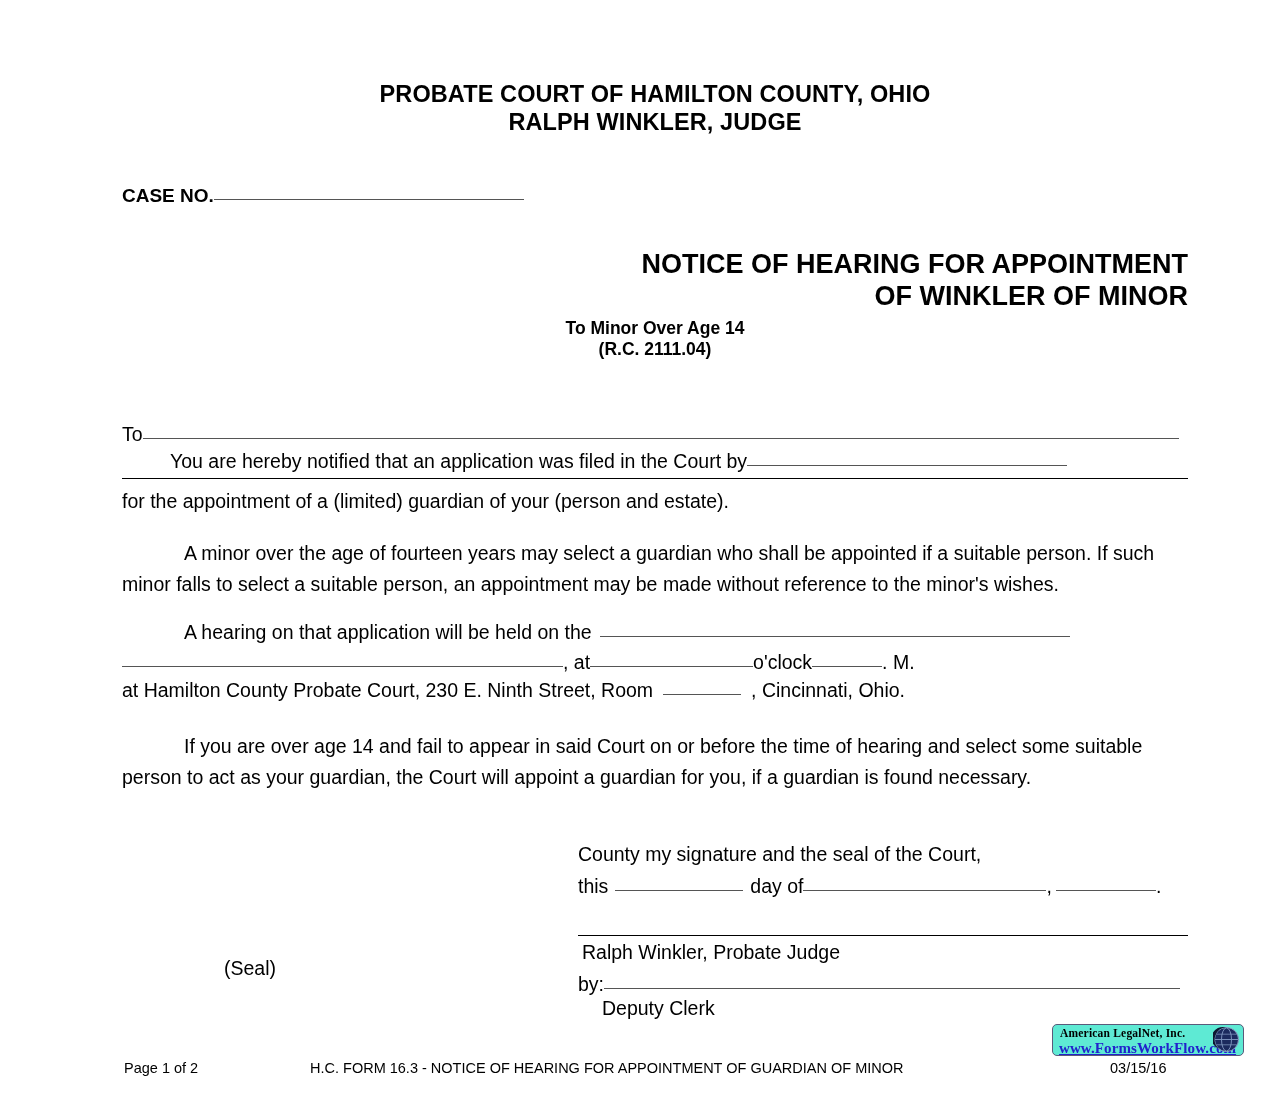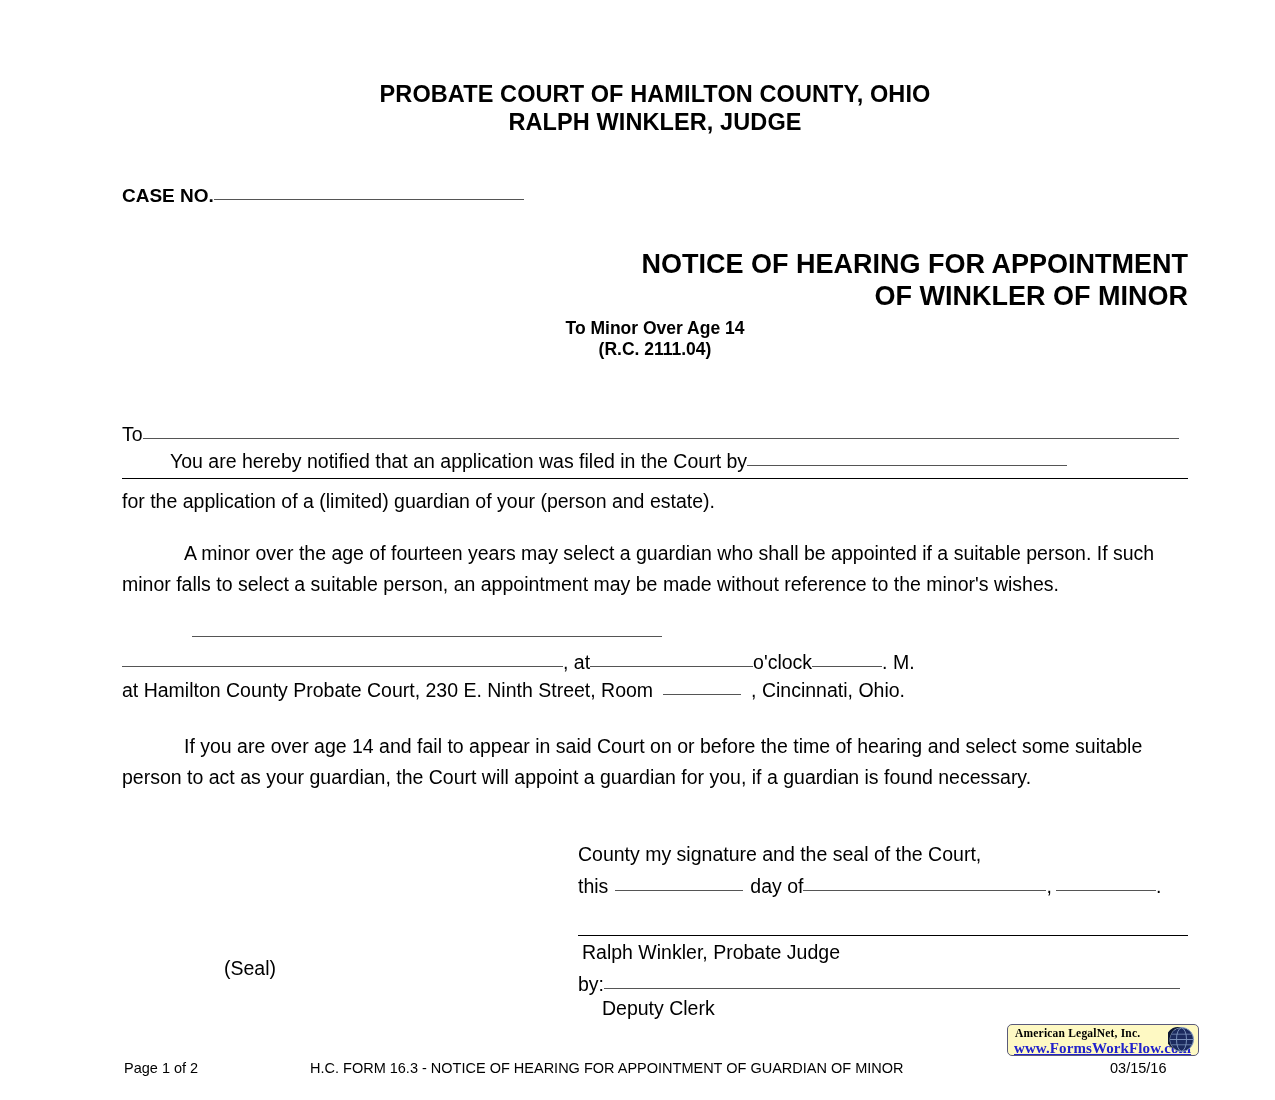--- a/index.html
+++ b/index.html
@@ -116,27 +116,27 @@
     font-size: 14.5px;
     white-space: nowrap;
   }
   #footer-page { left: 124px; }
   #footer-title { left: 310px; }
   #footer-date { left: 1110px; }
 
   
   #aln-box {
     position: absolute;
-    left: 1007px;
+    left: 1052px;
     top: 1024px;
     width: 190px;
     height: 30px;
     border: 1px solid #5a5a7a;
     border-radius: 5px;
-    background: #fef9c3;
+    background: #5eead4;
     overflow: hidden;
   }
   #aln-name {
     position: absolute;
     left: 7px; top: 2px;
     font-family: "Liberation Serif", serif;
     font-weight: bold;
     font-size: 11.5px;
     color: #000000;
     letter-spacing: 0.2px;
@@ -189,29 +189,29 @@
   </div>
 
 
   <div class="body-line" style="left:108px; top:432px;margin-top:17px;">
     <span class="indent"></span><span>You are hereby notified that an application was filed in the Court by</span><span class="rule" style="width:320px;"></span>
   </div>
 
   <div class="longrule" style="left:122px; top:478px; width:1066px;"></div>
 
   <div class="body-line" style="left:122px; top:489px;">
-    <span>for the application of a (limited) guardian of your (person and estate).</span>
+    <span>for the appointment of a (limited) guardian of your (person and estate).</span>
   </div>
 
   <div class="body-para" style="left:122px; top:538px; width:1066px;">
     <span class="indent"></span><span>A minor over the age of fourteen years may select a guardian who shall be appointed if a suitable person. If such minor falls to select a suitable person, an appointment may be made without reference to the minor's wishes.</span>
   </div>
 
   <div class="body-line" style="left:122px; top:620px;">
-    <span class="indent"></span><span class="rule" style="width:470px; margin-left:8px;"></span>
+    <span class="indent"></span><span>A hearing on that application will be held on the</span><span class="rule" style="width:470px; margin-left:8px;"></span>
   </div>
 
   <div class="body-line" style="left:122px; top:650px;">
     <span class="rule" style="width:441px;"></span><span>, at</span><span class="rule" style="width:163px;"></span><span>o'clock</span><span class="rule" style="width:70px;"></span><span>. M.</span>
   </div>
 
   <div class="body-line" style="left:122px; top:678px;">
     <span>at Hamilton County Probate Court, 230 E. Ninth Street, Room</span><span class="rule" style="width:78px; margin-left:10px; margin-right:10px;"></span><span>, Cincinnati, Ohio.</span>
   </div>
 

